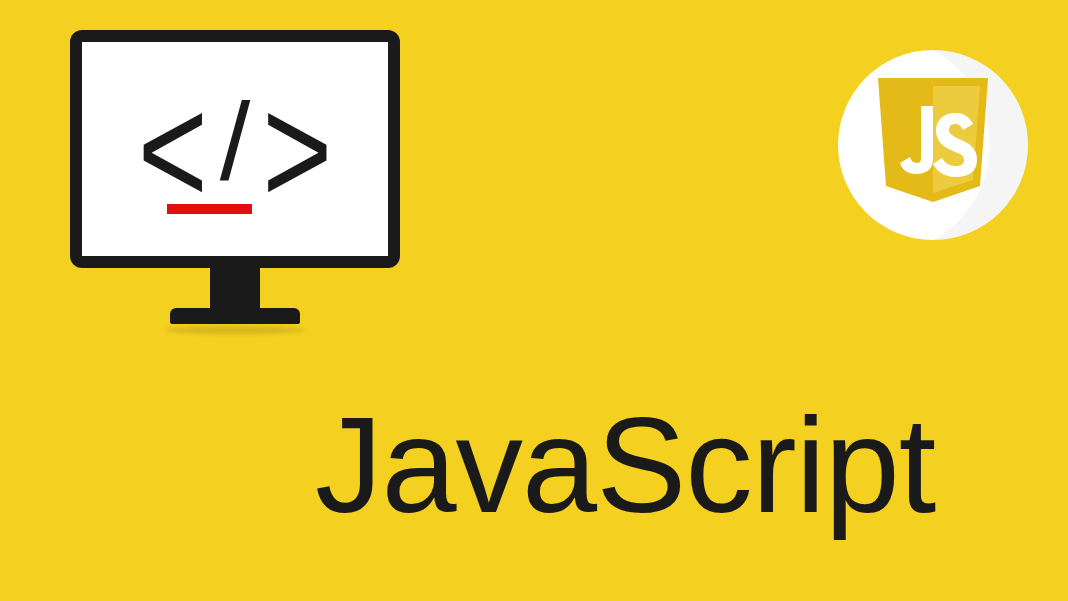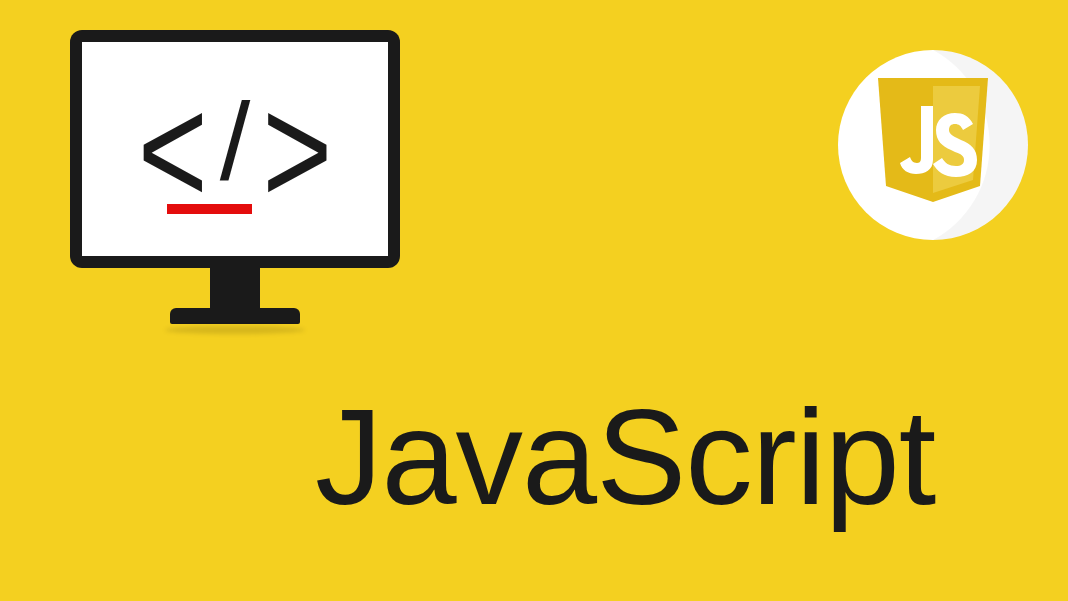--- a/index.html
+++ b/index.html
@@ -92,21 +92,21 @@
     .js-badge {
       position: absolute;
       right: 40px;
       top: 50px;
       width: 190px;
       height: 190px;
     }
     .title-text {
       position: absolute;
       left: 315px;
-      top: 380px;
+      top: 388px;
       font-size: 135px;
       font-weight: 400;
       color: #1a1a1a;
       letter-spacing: -1px;
       font-family: 'Segoe UI', 'Trebuchet MS', Arial, sans-serif;
     }
   </style>
 </head>
 <body>
 

